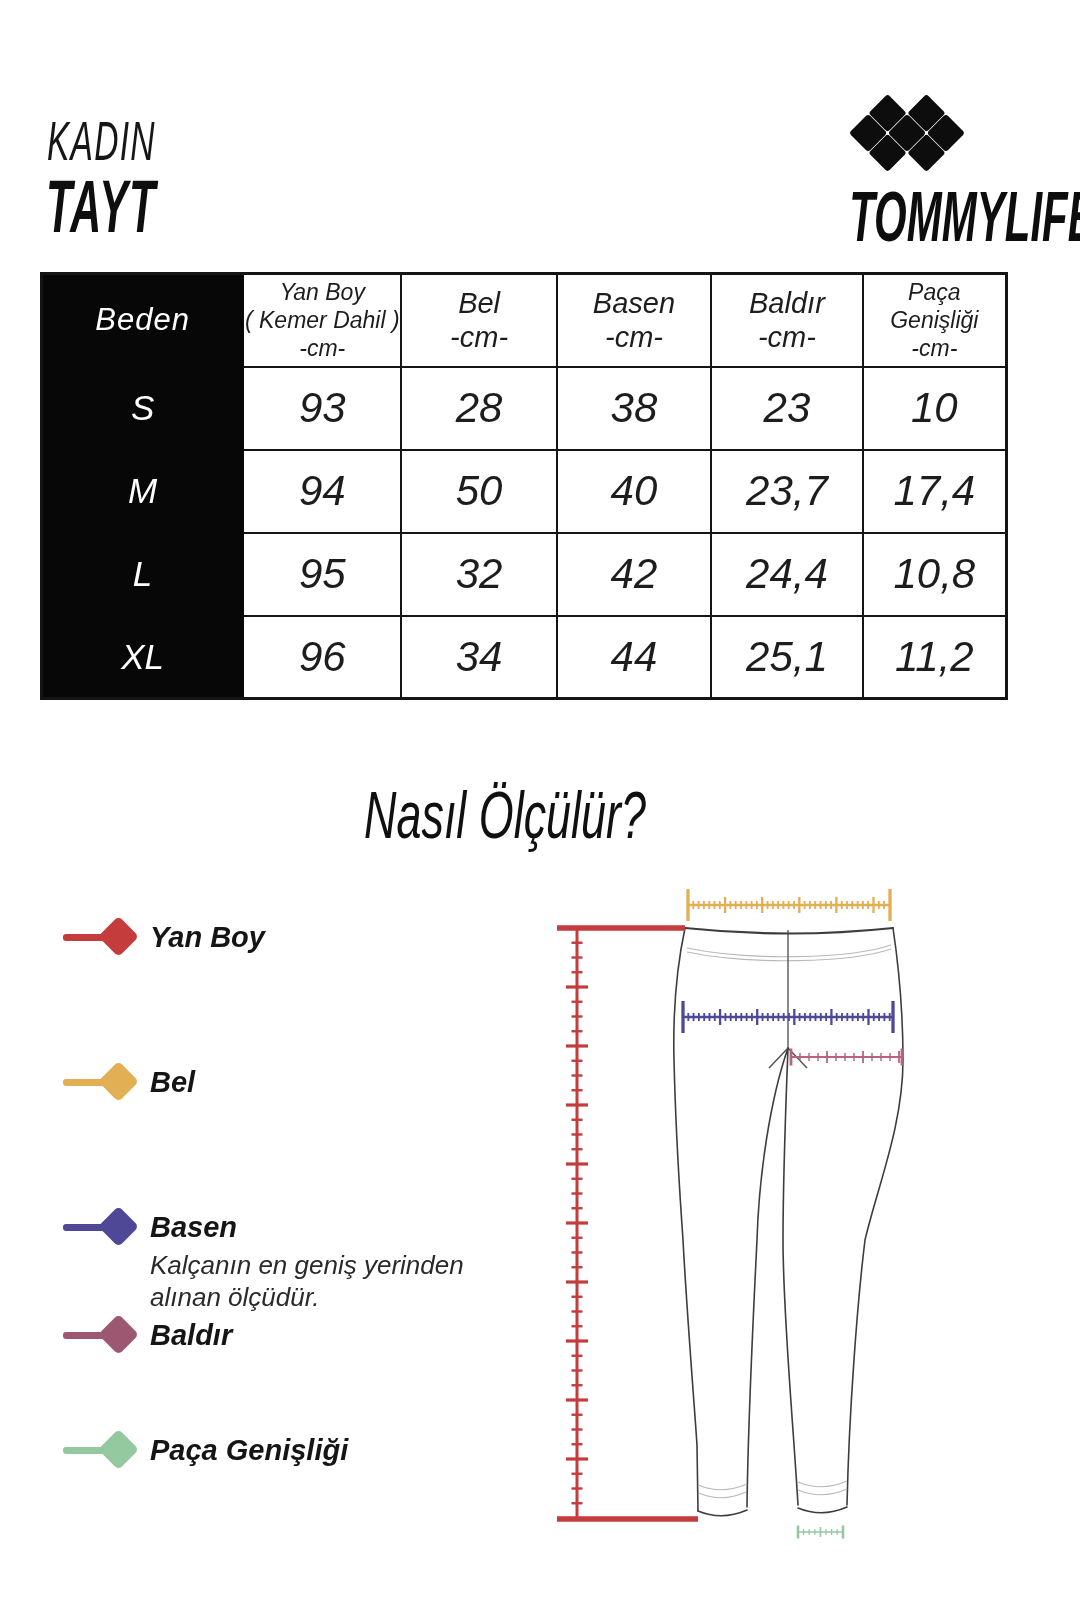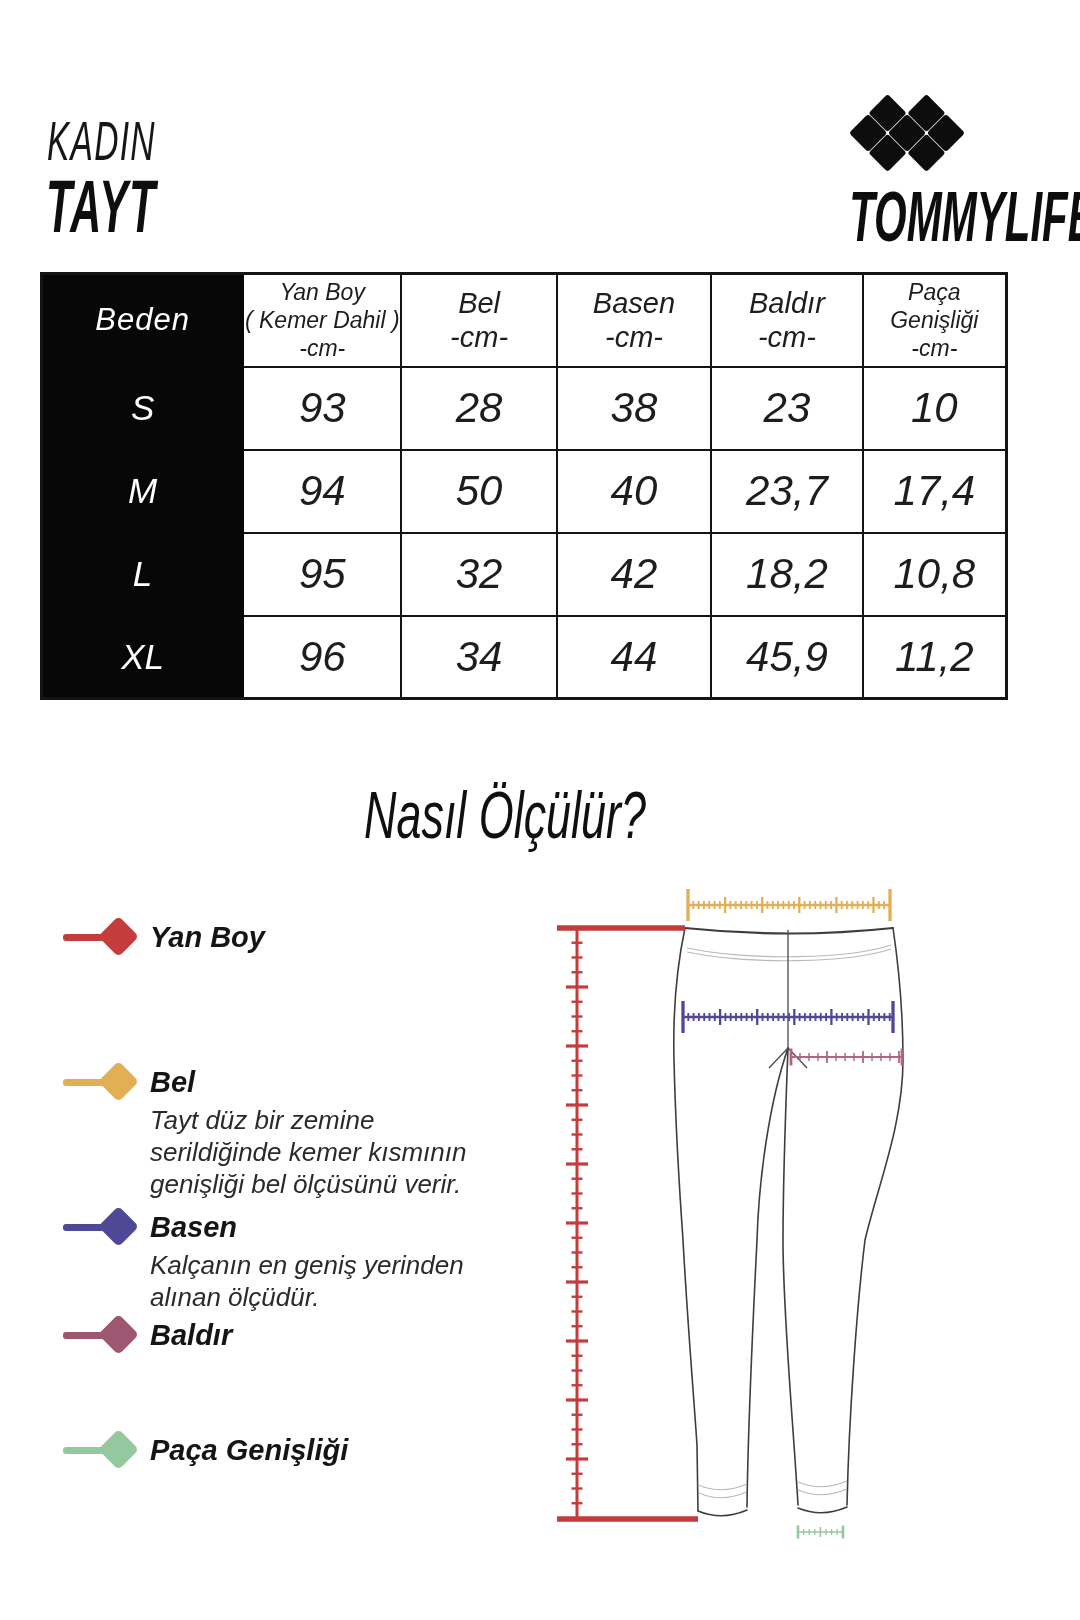--- a/index.html
+++ b/index.html
@@ -136,52 +136,49 @@
         <td class="cell-val">50</td>
         <td class="cell-val">40</td>
         <td class="cell-val">23,7</td>
         <td class="cell-val">17,4</td>
       </tr>
       <tr class="row">
         <td class="size-col size-letter">L</td>
         <td class="cell-val">95</td>
         <td class="cell-val">32</td>
         <td class="cell-val">42</td>
-        <td class="cell-val">18,2</td>
+        <td class="cell-val">24,4</td>
         <td class="cell-val">10,8</td>
       </tr>
       <tr class="row">
         <td class="size-col size-letter">XL</td>
         <td class="cell-val">96</td>
         <td class="cell-val">34</td>
         <td class="cell-val">44</td>
-        <td class="cell-val">45,9</td>
+        <td class="cell-val">25,1</td>
         <td class="cell-val">11,2</td>
       </tr>
     </tbody>
       </table>
   </div>
 
   <div class="section-title">Nasıl Ölçülür?</div>
 
   <div class="measure m1">
     <span class="m-line" style="background: rgb(196, 60, 60);"></span>
     <span class="m-diamond" style="background: rgb(196, 60, 60);"></span>
     <div class="m-text">
       <div class="m-title">Yan Boy</div>
     </div>
   </div>
   <div class="measure m2">
     <span class="m-line" style="background: rgb(226, 175, 85);"></span>
     <span class="m-diamond" style="background: rgb(226, 175, 85);"></span>
     <div class="m-text">
       <div class="m-title">Bel</div>
-      <div class="m-desc">Tayt düz bir zemine
-serildiğinde kemer kısmının
-genişliği bel ölçüsünü verir.</div>
     </div>
   </div>
   <div class="measure m3">
     <span class="m-line" style="background: rgb(79, 72, 150);"></span>
     <span class="m-diamond" style="background: rgb(79, 72, 150);"></span>
     <div class="m-text">
       <div class="m-title">Basen</div>
       <div class="m-desc">Kalçanın en geniş yerinden
 alınan ölçüdür.</div>
     </div>

